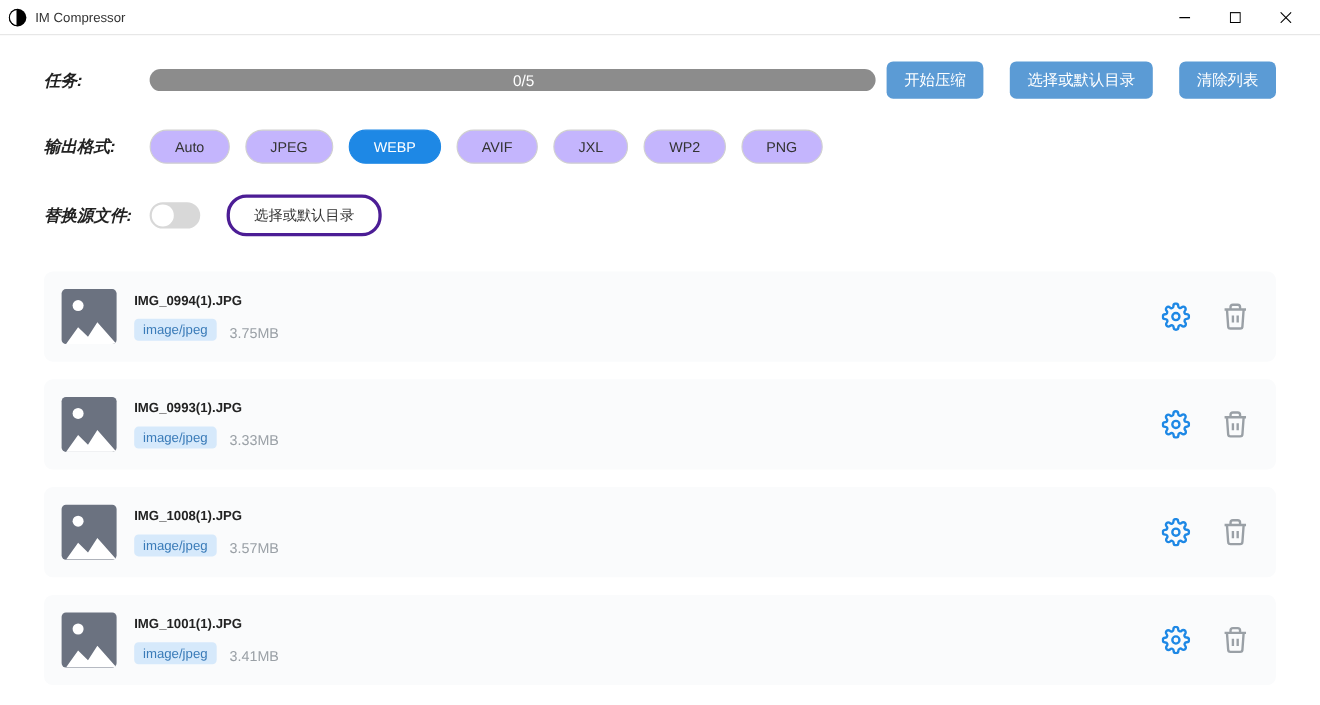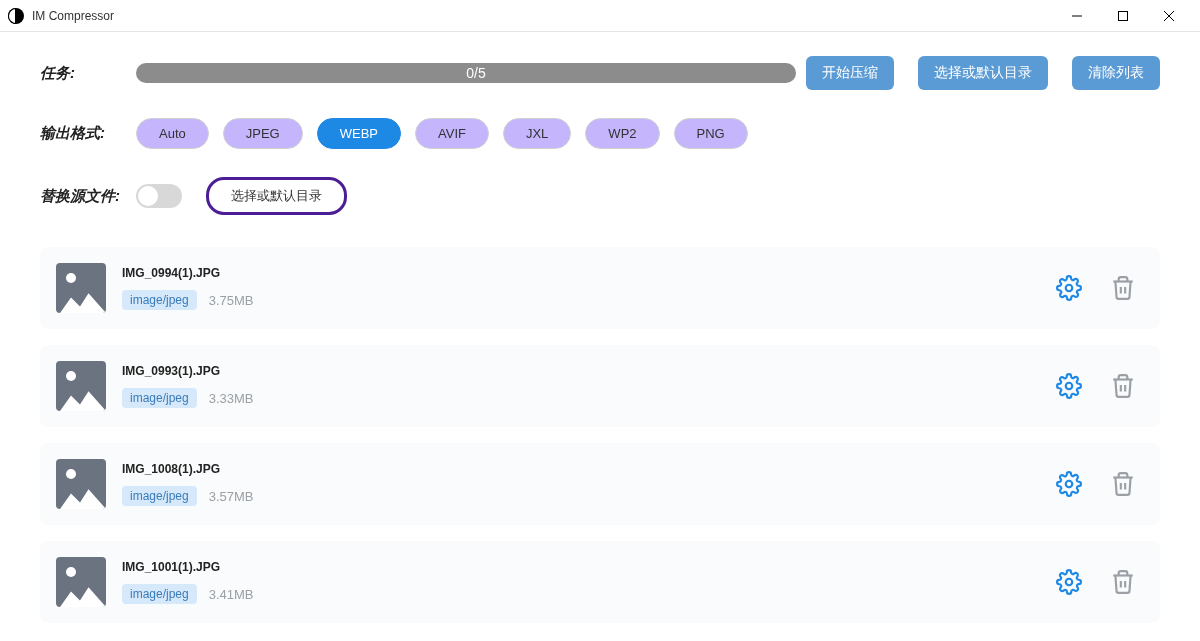--- a/index.html
+++ b/index.html
@@ -34,21 +34,21 @@
     
     .dir-btn { background: #fff; border: 3px solid #4c1d95; border-radius: 18px; padding: 7px 22px; font-size: 13px; color: #333; cursor: pointer; }
     
     .file-list { margin-top: 32px; }
     .file-item { background: #fafbfc; border-radius: 8px; padding: 16px 24px 16px 16px; margin-bottom: 16px; display: flex; align-items: center; }
     .file-thumb { width: 50px; height: 50px; background: #6b7280; border-radius: 4px; margin-right: 16px; position: relative; overflow: hidden; }
     .file-thumb::before { content: ''; position: absolute; width: 10px; height: 10px; background: #fff; border-radius: 50%; top: 10px; left: 10px; }
     .file-thumb::after { content: ''; position: absolute; bottom: 0; left: 0; right: 0; height: 22px; background: linear-gradient(135deg, transparent 0%, transparent 30%, #fff 30%, #fff 55%, transparent 55%, transparent 60%, #fff 60%, #fff 100%); clip-path: polygon(8% 100%, 30% 30%, 48% 70%, 65% 10%, 100% 100%); background: #fff; }
     .file-info { flex: 1; }
     .file-name { font-size: 12px; font-weight: 700; color: #222; margin-bottom: 10px; }
-    .file-meta { display: flex; align-items: center; gap: 12px; }
+    .file-meta { display: flex; align-items: flex-end; gap: 12px; }
     .mime-badge { background: #d6e9fb; color: #3a7bb8; font-size: 12px; padding: 3px 8px; border-radius: 4px; }
     .file-size { color: #9aa0a6; font-size: 13px; }
     .file-actions { display: flex; gap: 28px; align-items: center; }
     .icon-btn { width: 26px; height: 26px; cursor: pointer; display: flex; align-items: center; justify-content: center; }
     .icon-btn svg { width: 26px; height: 26px; }
   </style>
 </head>
 <body>
 
 <div class="titlebar">

